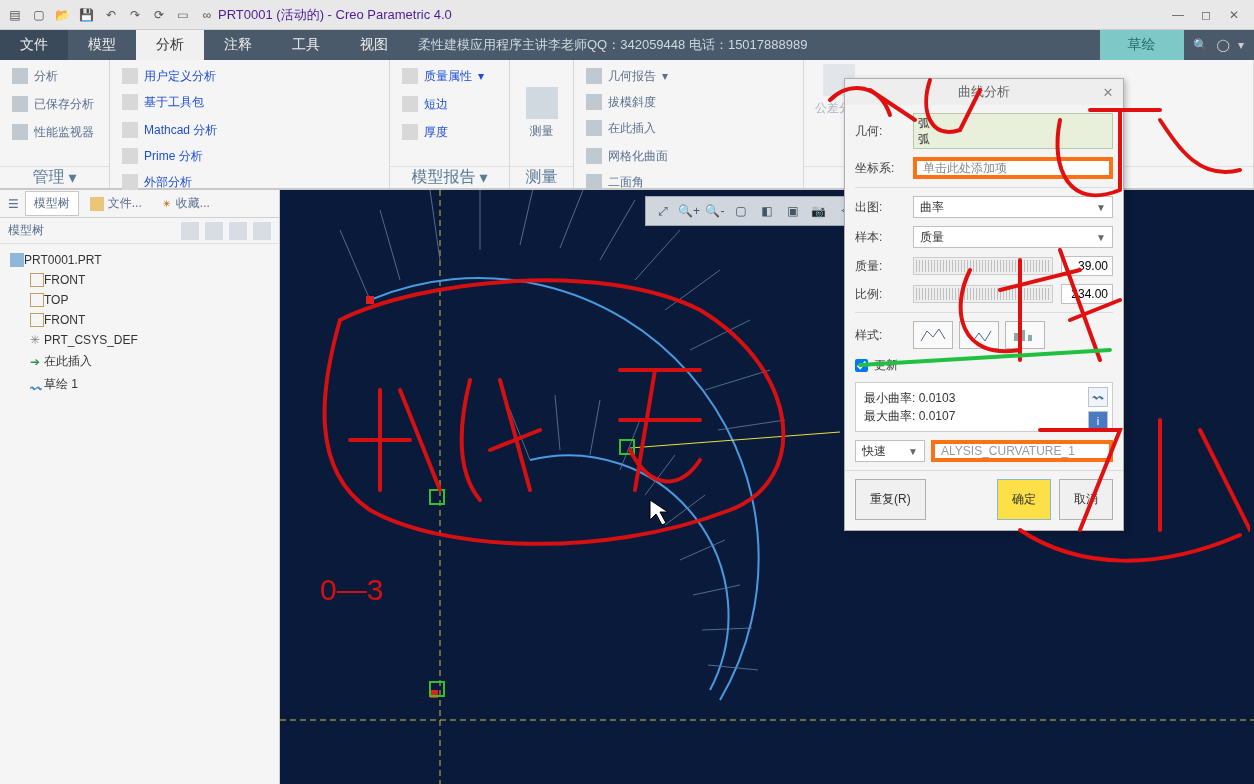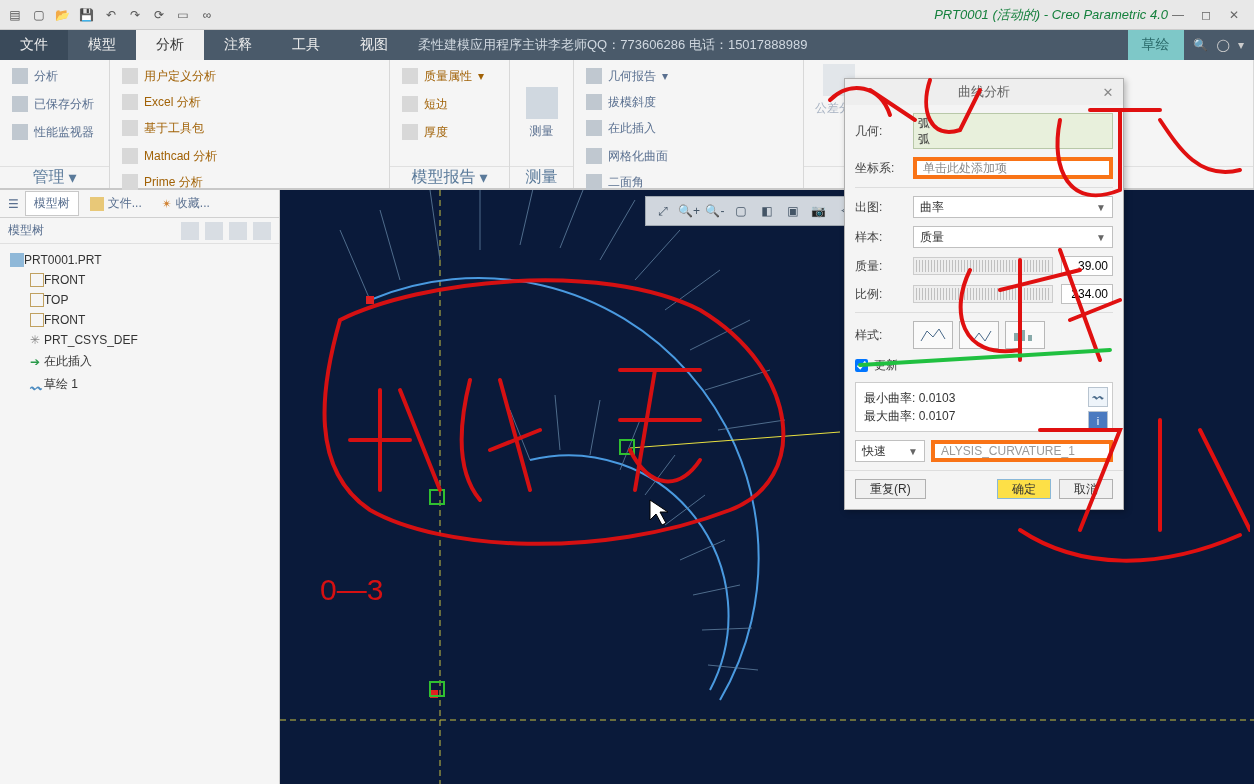--- a/index.html
+++ b/index.html
@@ -2,40 +2,40 @@
 <html><head>
 <meta charset="utf-8">
 <style>
 * { margin: 0; padding: 0; box-sizing: border-box; font-family: "Microsoft YaHei", Arial, sans-serif; }
 body { width: 1254px; height: 784px; background: #f0f0f0; overflow: hidden; font-size: 12px; position: relative; }
 
 
 .titlebar { height: 30px; background: #e8e8e8; display: flex; align-items: center; padding: 0 4px; border-bottom: 1px solid #ccc; }
 .titlebar .qat { display: flex; gap: 2px; align-items: center; }
 .titlebar .qat-btn { width: 22px; height: 22px; display: flex; align-items: center; justify-content: center; color: #555; cursor: pointer; }
-.titlebar .title { flex: 1; text-align: right; color: #15803d; font-size: 13px; font-style: italic; }
+.titlebar .title { flex: 1; text-align: left; color: #4c1d95; font-size: 13px; }
 .titlebar .win-controls { display: flex; gap: 8px; padding-right: 6px; color: #666; }
 .titlebar .win-btn { width: 20px; height: 20px; display:flex; align-items:center; justify-content:center; cursor:pointer; }
 
 
 .maintabs { height: 30px; background: #4a5a6a; display: flex; align-items: stretch; }
 .maintabs .tab { padding: 0 20px; color: #eee; display: flex; align-items: center; font-size: 14px; cursor: pointer; }
 .maintabs .tab.file { background: #3a4a5a; }
 .maintabs .tab.active { background: #f0f0f0; color: #333; }
 .maintabs .info { flex:1; color: #d0d8e0; font-size: 13px; display:flex; align-items:center; padding-left: 10px; }
-.maintabs .sketch { background:#7ec8c8; color:#2a6a6a; padding:0 14px; display:flex; align-items:center; font-size:14px; }
+.maintabs .sketch { background:#7ec8c8; color:#2a6a6a; padding:0 28px; display:flex; align-items:center; font-size:14px; }
 .maintabs .right-icons { display:flex; align-items:center; gap:8px; padding:0 10px; color:#ccc; }
 
 
 .ribbon { height: 130px; background: #f5f5f5; display: flex; border-bottom: 2px solid #c8c8c8; }
 .rgroup { border-right: 1px solid #d8d8d8; display: flex; flex-direction: column; }
 .rgroup .body { flex: 1; padding: 4px 8px; display: flex; flex-direction: column; gap: 4px; }
 .rgroup .label { height: 22px; text-align: center; color: #5a7a9a; font-size: 16px; border-top: 1px solid #e0e0e0; display:flex; align-items:center; justify-content:center; gap:4px; }
 .ritem { display: flex; align-items: center; gap: 6px; color: #5a7090; height: 24px; padding: 0 4px; white-space: nowrap; }
-.ritem.disabled { color: #a16207; }
+.ritem.disabled { color: #1d4ed8; }
 .ricon { width: 16px; height: 16px; background: #c0c8d0; display:inline-block; }
 .ricon.dis { background: #d8d8d8; }
 .rcol { display:flex; flex-direction:column; gap:2px; }
 .rrow2 { display:flex; gap: 14px; }
 .bigitem { display:flex; flex-direction:column; align-items:center; justify-content:center; gap:4px; width: 54px; color:#5a7090; }
 .bigitem .bi { width:32px; height:32px; background:#d0d8e0; }
 
 
 .content { display: flex; height: calc(784px - 190px); position: relative; }
 
@@ -75,21 +75,21 @@
 .slider { flex:1; height:18px; background:linear-gradient(#eee,#eee); border:1px solid #ccc; position:relative; }
 .slider::before { content:""; position:absolute; inset:2px; background:repeating-linear-gradient(90deg,#c0c0c0 0,#c0c0c0 1px,transparent 1px,transparent 3px); }
 .style-btns { display:flex; gap:6px; }
 .style-btn { width:40px; height:28px; border:1px solid #b8b8b8; background:#fafafa; display:flex; align-items:center; justify-content:center; }
 .checkbox-row { display:flex; align-items:center; gap:6px; color:#333; }
 .result-box { background:#fff; border:1px solid #ccc; padding:6px 8px; color:#333; line-height:1.5; position:relative; }
 .result-icons { position:absolute; right:4px; top:4px; display:flex; flex-direction:column; gap:4px; }
 .ri { width:20px; height:20px; border:1px solid #b8c4d0; background:#eef4fa; display:flex; align-items:center; justify-content:center; color:#4a6a8a; font-size:11px; }
 .analysis-name-row { display:flex; gap:6px; align-items:center; }
 .dlg-buttons { display:flex; justify-content:space-between; padding:8px 10px 10px; gap:8px; border-top:1px solid #ddd; }
-.btn { height:20px; padding:0 14px; background:#f0f0f0; border:1px solid #b0b0b0; color:#333; cursor:pointer; display:flex; align-items:center; }
+.btn { height:41px; padding:0 14px; background:#f0f0f0; border:1px solid #b0b0b0; color:#333; cursor:pointer; display:flex; align-items:center; }
 .btn.primary { background:#fde047; border-color:#8ab8d8; }
 
 
 .ink { position:absolute; pointer-events:none; }
 
 </style>
 </head>
 <body>
 
 <div class="titlebar">
@@ -112,21 +112,21 @@
   </div>
 </div>
 
 <div class="maintabs">
   <div class="tab file">文件</div>
   <div class="tab">模型</div>
   <div class="tab active">分析</div>
   <div class="tab">注释</div>
   <div class="tab">工具</div>
   <div class="tab">视图</div>
-  <div class="info">柔性建模应用程序主讲李老师QQ：773606286 电话：15017888989</div>
+  <div class="info">柔性建模应用程序主讲李老师QQ：342059448 电话：15017888989</div>
   <div class="sketch">草绘</div>
   <div class="right-icons">
     <span>🔍</span>
     <span>◯</span>
     <span>▾</span>
   </div>
 </div>
 
 <div class="ribbon">
   <div class="rgroup" style="width:110px">
@@ -146,24 +146,20 @@
     </div>
     <div class="label"><span>管理</span> ▾</div>
   </div>
 
   <div class="rgroup" style="width:280px">
     <div class="body rrow2">
       <div class="rcol">
         <div class="ritem disabled">
             <span class="ricon dis"></span>
             <span>用户定义分析</span>
-          </div>
-        <div class="ritem disabled">
-            <span class="ricon dis"></span>
-            <span>Excel 分析</span>
           </div>
         <div class="ritem disabled">
             <span class="ricon dis"></span>
             <span>基于工具包</span>
           </div>
       </div>
       <div class="rcol">
         <div class="ritem disabled">
             <span class="ricon dis"></span>
             <span>Mathcad 分析</span>

